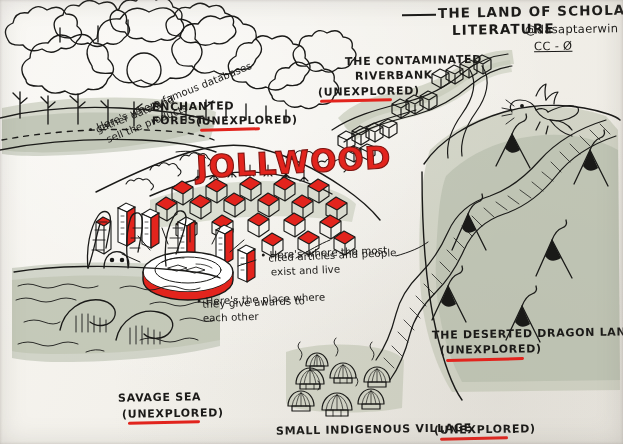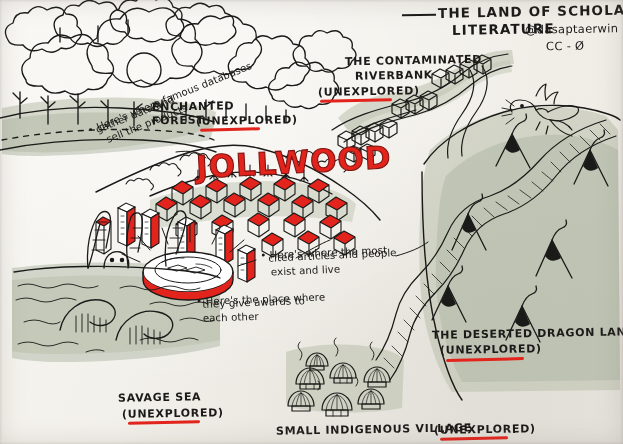--- a/index.html
+++ b/index.html
@@ -430,21 +430,21 @@
       <path d="M176 152 C190 150 200 152 206 158"></path>
 
       <path d="M296 258 C310 250 320 244 330 240"></path>
       <path d="M396 256 C410 252 420 248 428 242"></path>
     </g>
   </svg>
 
   <div class="hand title caps rot-c" style="left:438px;top:4px;">THE LAND OF SCHOLARLY</div>
   <div class="hand title caps rot-c" style="left:452px;top:22px;">LITERATURE</div>
   <div class="hand sub rot-c" style="left:525px;top:23px;">@dasaptaerwin</div>
-  <div class="hand sub rot-c" style="left:546px;top:40px;">CC - Ø</div>
+  <div class="hand sub rot-c" style="left:534px;top:40px;text-decoration:underline;">CC - Ø</div>
   <div style="position:absolute;left:402px;top:14px;width:34px;height:1.6px;background:#1a1a18;transform:rotate(-1deg);"></div>
 
   <div class="hand label caps rot-c" style="left:152px;top:101px;">ENCHANTED</div>
   <div class="hand label caps rot-c" style="left:152px;top:115px;">FOREST</div>
   <div class="hand label caps rot-c" style="left:196px;top:115px;">(UNEXPLORED)</div>
   <div class="redunder" style="left:200px;top:128px;width:60px;"></div>
 
   <div class="hand label caps rot-c" style="left:345px;top:55px;">THE CONTAMINATED</div>
   <div class="hand label caps rot-c" style="left:355px;top:70px;">RIVERBANK</div>
   <div class="hand label caps rot-c" style="left:318px;top:86px;">(UNEXPLORED)</div>

